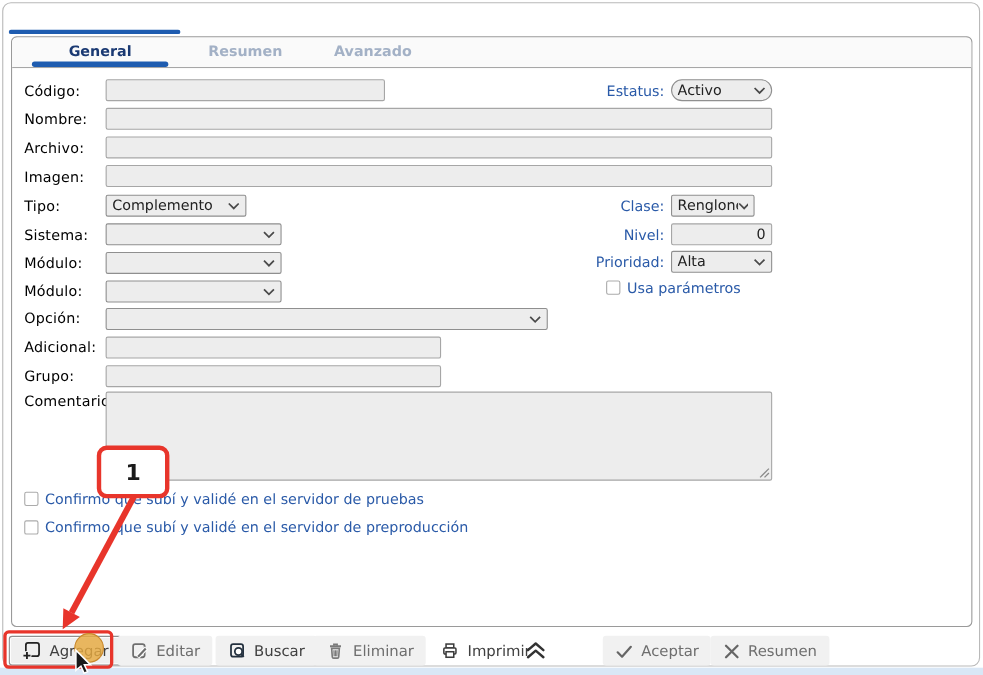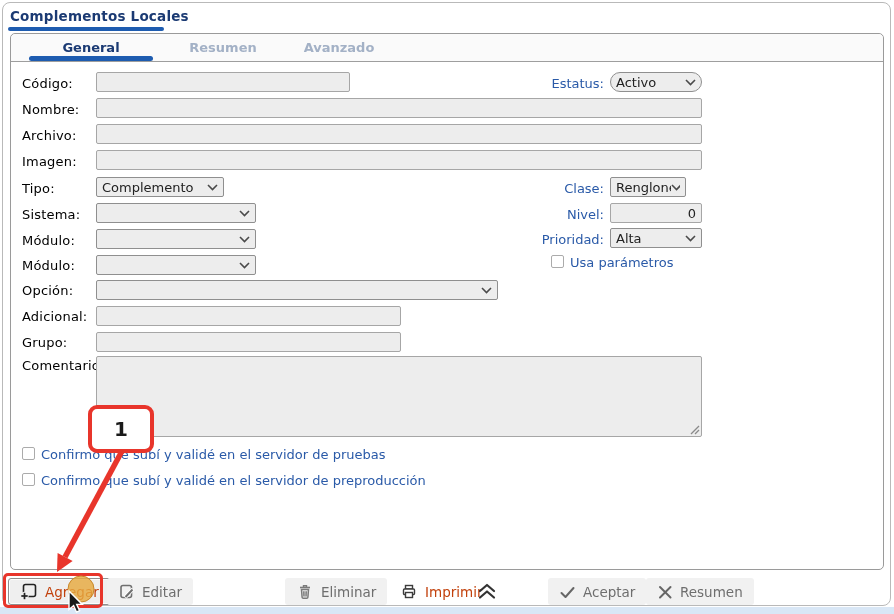--- a/index.html
+++ b/index.html
@@ -41,21 +41,21 @@
   .ta { position:absolute; background:#ededed; border:1px solid #a6a6a6; border-radius:2px;
     resize:none; font-family:inherit; font-size:13px; padding:4px; }
   .cb { position:absolute; width:13px; height:13px; background:#fff;
     border:1px solid #ababab; border-radius:2px; }
   .cblbl { position:absolute; color:#2a5aa8; font-size:13px; }
   
   .btn { position:absolute; top:578px; height:27px; display:flex; align-items:center;
     gap:7px; background:#f1f1f1; border:none; border-radius:3px; padding:0 11px;
     font-family:inherit; font-size:13.5px; cursor:pointer; }
   .btn.gray { color:#6e6e6e; }
-  .btn.blue { color:#c2410c; }
+  .btn.blue { color:#404040; }
   .btn.framed { background:#efefef; border:1px solid #8f8f8f;
     box-shadow: inset 0 0 0 1px #fdfdfd; }
   .iconbtn { position:absolute; top:581px; background:none; border:none; cursor:pointer; }
   
   #step-box { position:absolute; left:88px; top:405px; width:66px; height:48px;
     background:#fff; border:4px solid #e8352b; border-radius:9px; z-index:50;
     display:flex; align-items:center; justify-content:center;
     font-size:20px; font-weight:bold; color:#1a1a1a; }
   #agregar-highlight { position:absolute; left:3px; top:573px; width:100px; height:35px;
     border:3px solid #e8352b; border-radius:5px; z-index:40; pointer-events:none; }
@@ -65,21 +65,20 @@
     pointer-events:none; z-index:60; }
   #bottom-strip { position:absolute; left:0; top:607px; width:894px; height:7px;
     background:#d9e7f6; }
 </style>
 </head>
 <body>
 
 <div id="page">
 
   <div id="outer"></div>
-  <div id="win-title">Complementos Locales</div>
   <div id="title-underline"></div>
 
   <div id="panel">
     <div id="tabstrip">
       <div class="tab active" style="left:18px;width:124px;">General</div>
       <div class="tab inactive" style="left:153px;width:118px;">Resumen</div>
       <div class="tab inactive" style="left:269px;width:118px;">Avanzado</div>
       <div id="tab-underline"></div>
     </div>
   </div>
@@ -185,20 +184,28 @@
 
   <button class="btn gray" style="left:107px;">
     <svg width="17" height="17">
       <rect x="3" y="2.5" width="10.5" height="12" rx="2" fill="none" stroke="#6f6f6f" stroke-width="1.6"></rect>
       <line x1="7" y1="14.5" x2="15" y2="6" stroke="#fff" stroke-width="4"></line>
       <line x1="7.5" y1="14" x2="14.5" y2="6.5" stroke="#6f6f6f" stroke-width="2"></line>
     </svg>
     <span>Editar</span>
   </button>
 
+  <button class="btn blue" style="left:196px;">
+    <svg width="17" height="17">
+      <rect x="3" y="2.5" width="11" height="11.5" rx="2" fill="none" stroke="#24313f" stroke-width="1.6"></rect>
+      <circle cx="9.8" cy="9.3" r="3.3" fill="#fff" stroke="#24313f" stroke-width="1.6"></circle>
+      <line x1="12.2" y1="11.8" x2="14.6" y2="14.2" stroke="#24313f" stroke-width="1.8"></line>
+    </svg>
+    <span>Buscar</span>
+  </button>
 
   <button class="btn gray" style="left:285px;">
     <svg width="18" height="17">
       <path d="M7.5,4 v-1.2 h3 V4" fill="none" stroke="#7a7a7a" stroke-width="1.4"></path>
       <line x1="4" y1="4.5" x2="14" y2="4.5" stroke="#7a7a7a" stroke-width="1.6"></line>
       <path d="M5.5,6.5 h7 l-0.6,7.8 a1.1,1.1 0 0 1 -1.1,1 h-3.6 a1.1,1.1 0 0 1 -1.1,-1 z" fill="none" stroke="#7a7a7a" stroke-width="1.5"></path>
       <line x1="7.6" y1="8.2" x2="7.8" y2="13.5" stroke="#7a7a7a" stroke-width="1.1"></line>
       <line x1="9" y1="8.2" x2="9" y2="13.5" stroke="#7a7a7a" stroke-width="1.1"></line>
       <line x1="10.4" y1="8.2" x2="10.2" y2="13.5" stroke="#7a7a7a" stroke-width="1.1"></line>
     </svg>

